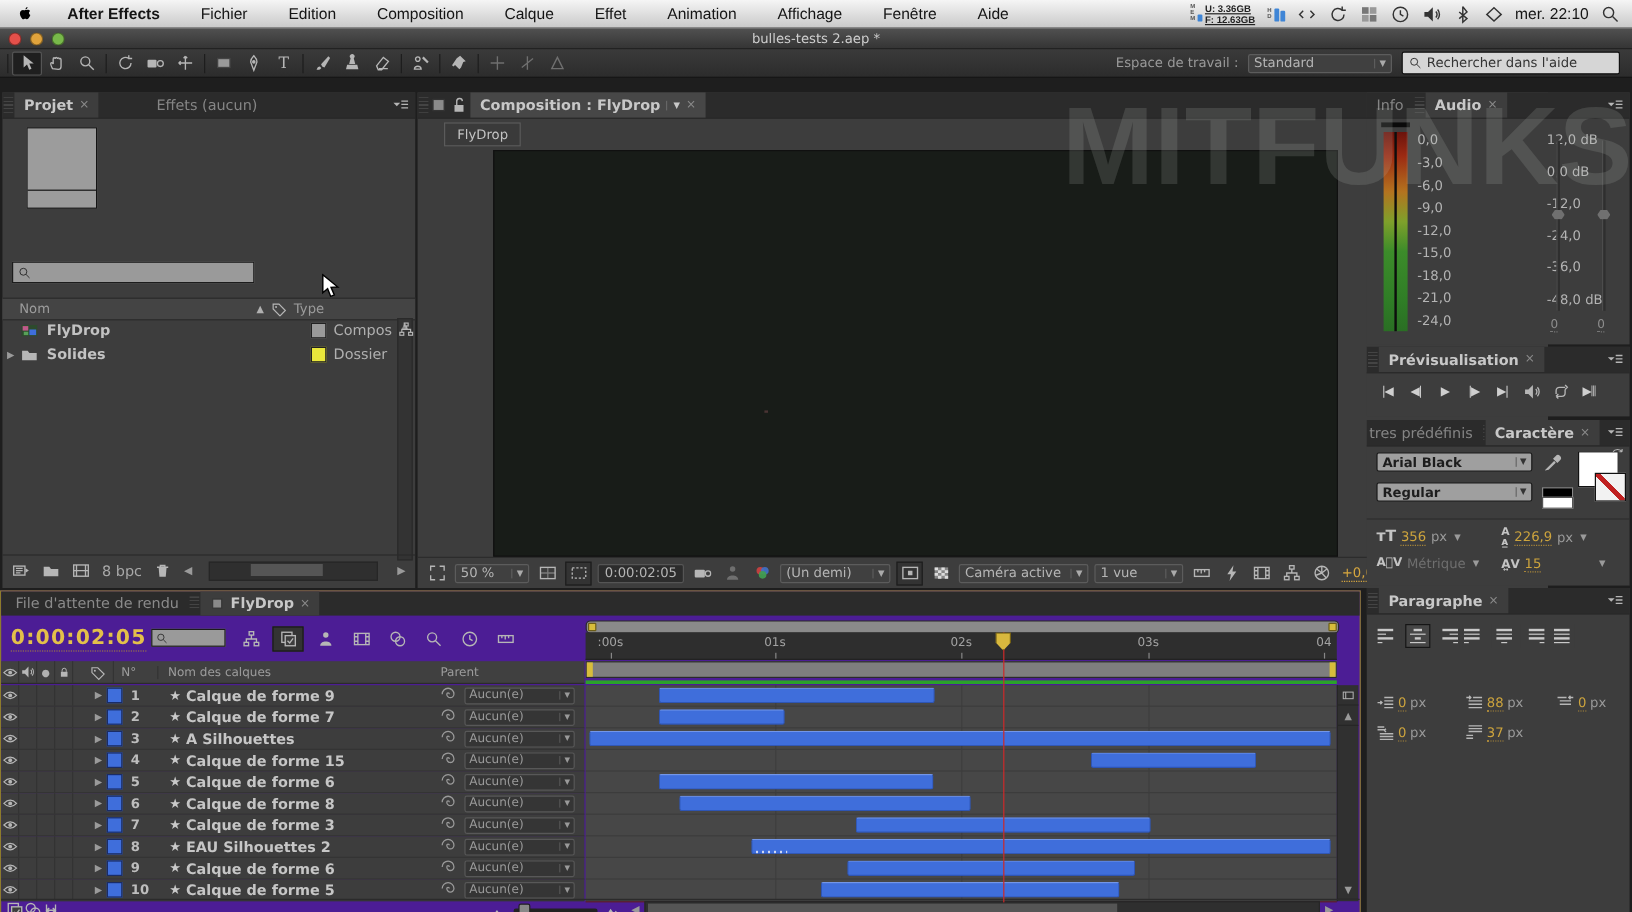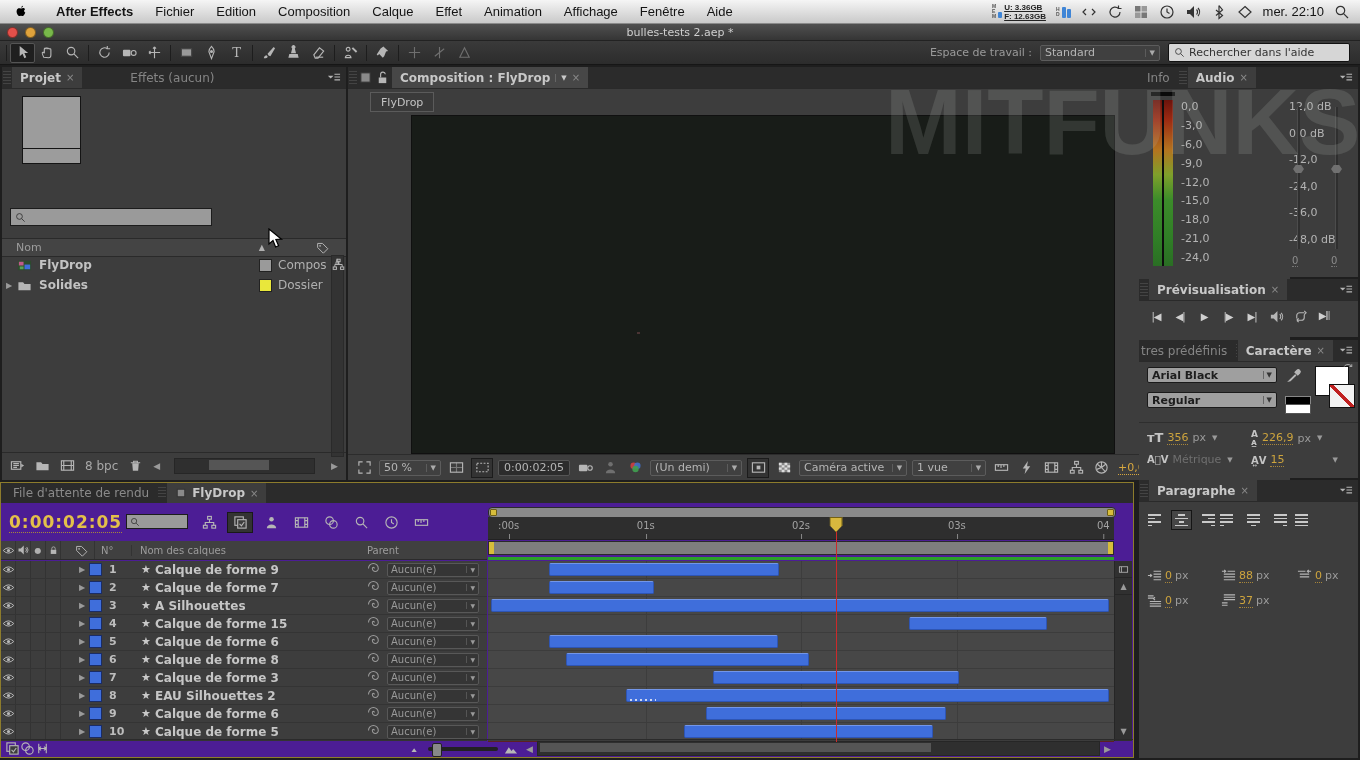--- a/index.html
+++ b/index.html
@@ -7,21 +7,21 @@
        font-family:"DejaVu Sans","Liberation Sans",sans-serif;font-size:12px;color:#b8b8b8;
        -webkit-font-smoothing:antialiased;}
   .ic{display:inline-flex;width:15px;height:15px;color:#b6b6b6;flex:0 0 auto;align-items:center;justify-content:center;}
   .ic svg{width:100%;height:100%;}
   .dim{color:#6f6f6f;}
   
   #menubar{position:absolute;left:0;top:0;width:100%;height:24px;background:linear-gradient(#f5f5f5,#c9c9c9);
            border-bottom:1px solid #8a8a8a;display:flex;align-items:center;color:#141414;
            font-family:"Liberation Sans",sans-serif;font-size:13px;box-sizing:border-box;}
   #apple-logo{margin:0 18px 0 14px;width:13px;height:15px;color:#000;}
-  #menu-items{display:flex;gap:0;align-items:center;}
+  #menu-items{display:flex;gap:12px;align-items:center;}
   #menu-items .mitem{padding:0 11px;line-height:23px;}
   #menu-items .mitem.first{font-weight:bold;}
   #menu-status{margin-left:auto;display:flex;align-items:center;gap:10px;padding-right:10px;}
   .mem-widget{display:flex;align-items:center;gap:2px;}
   .mem-letters{font-size:5px;line-height:5px;color:#555;font-weight:bold;white-space:pre;}
   .mem-bars{display:flex;gap:1px;align-items:flex-end;height:12px;}
   .mem-bars i{width:4px;background:#3f85d6;border-radius:1px;display:block;}
   .mem-text{font-size:8px;line-height:9px;color:#222;font-weight:bold;text-align:left;text-decoration:underline;}
   .st-ic{width:16px;height:16px;color:#333;}
   #menu-clock{font-size:13px;}
@@ -38,36 +38,36 @@
   .tool-sep{width:1px;height:16px;background:#1d1d1d;margin:0 3px;}
   #toolbar-right{margin-left:auto;display:flex;align-items:center;gap:8px;padding-right:10px;}
   #ws-label{color:#9a9a9a;font-size:11px;}
   .dd{display:inline-flex;align-items:center;background:#404040;border:1px solid #5c5c5c;border-radius:2px;
       height:16px;font-size:11px;color:#b5b5b5;padding:0 4px;box-sizing:border-box;}
   .dd .dar{margin-left:auto;padding-left:4px;border-left:1px solid #5c5c5c;font-size:7px;color:#aaa;}
   #ws-dd{width:120px;}
   #help-search{display:flex;align-items:center;gap:4px;background:#d6d6d6;border:1px solid #111;border-radius:2px;
                width:170px;height:17px;padding:0 5px;color:#333;font-size:11px;}
   
-  .panel{position:absolute;background:#3d3d3d;box-sizing:border-box;}
+  .panel{position:absolute;background:#3d3d3d;box-sizing:border-box;margin-top:10px;}
   .tabbar{height:21px;background:#2b2b2b;display:flex;align-items:stretch;border-bottom:1px solid #2a2a2a;
           font-size:12px;color:#858585;}
   .grip{width:8px;background:repeating-linear-gradient(180deg,#444 0 1px,transparent 1px 3px);margin:4px 1px;}
   .tab{display:flex;align-items:center;gap:5px;padding:0 8px;white-space:nowrap;}
   .tab.active{background:#3d3d3d;color:#c8c8c8;font-weight:bold;}
   .tab .x{font-size:10px;color:#8a8a8a;font-weight:normal;}
   .pmenu{margin-left:auto;display:flex;align-items:center;padding:0 5px;color:#9a9a9a;}
   
   #project{left:2px;top:67px;width:344px;height:413px;}
   #proj-thumb{position:absolute;left:20px;top:29px;width:57px;height:66px;background:#9c9c9c;border:1px solid #141414;}
   #proj-thumb::after{content:"";position:absolute;left:0;right:0;bottom:14px;height:1px;background:#141414;}
   #proj-search{position:absolute;left:8px;top:141px;width:202px;height:18px;background:#9a9a9a;border:1px solid #1c1c1c;
                display:flex;align-items:center;padding:0 4px;box-sizing:border-box;color:#2e2e2e;}
   #proj-header{position:absolute;left:0;top:171px;width:100%;height:17px;background:#444;border-top:1px solid #2a2a2a;
-               border-bottom:1px solid #2a2a2a;display:flex;align-items:center;font-size:11px;color:#9c9c9c;gap:45px;}
+               border-bottom:1px solid #2a2a2a;display:flex;align-items:center;font-size:11px;color:#9c9c9c;}
   #proj-rows{position:absolute;left:0;top:188px;width:100%;}
   .prow{display:flex;align-items:center;height:20px;font-size:12px;color:#c2c2c2;font-weight:bold;}
   .prow .sw{width:11px;height:11px;border:1px solid #222;margin:0 6px 0 12px;}
   .prow .ptype{width:52px;overflow:hidden;white-space:nowrap;font-weight:normal;color:#b0b0b0;}
   #proj-vscroll{position:absolute;right:2px;top:188px;width:11px;height:200px;background:#333;border:1px solid #2a2a2a;}
   #proj-bottom{position:absolute;left:0;bottom:2px;width:100%;height:26px;border-top:1px solid #2a2a2a;
                display:flex;align-items:center;gap:10px;padding-left:8px;box-sizing:border-box;}
   #proj-hscroll{margin-left:4px;flex:1;height:14px;background:#2f2f2f;border:1px solid #262626;position:relative;margin-right:6px;}
   #proj-hscroll .thumb{position:absolute;left:34px;top:1px;width:60px;height:10px;background:#555;}
   

